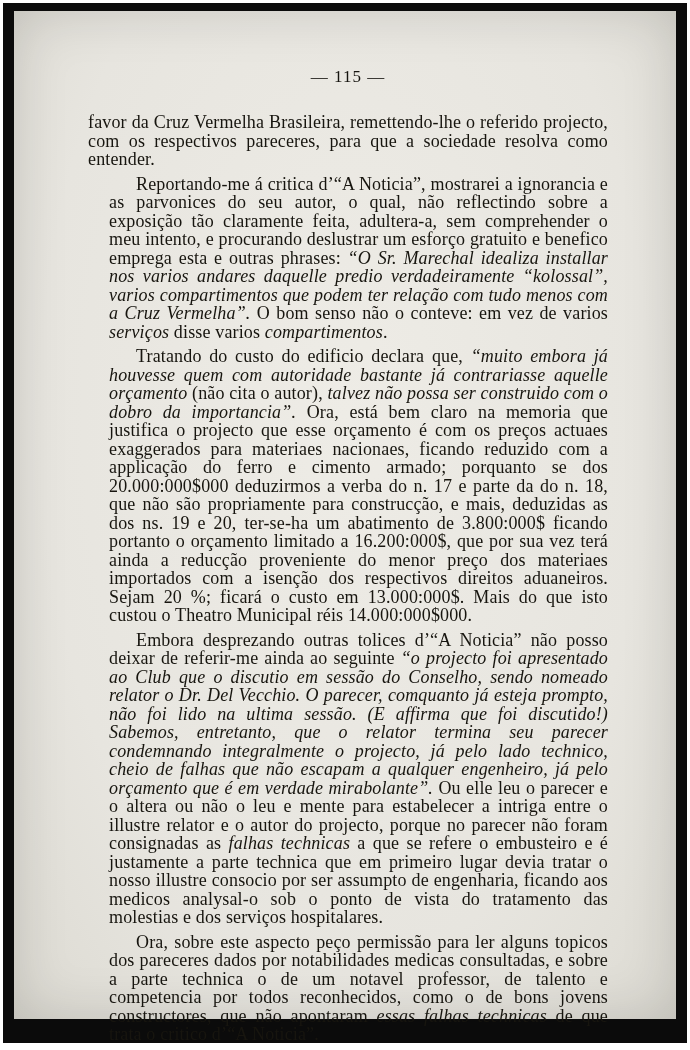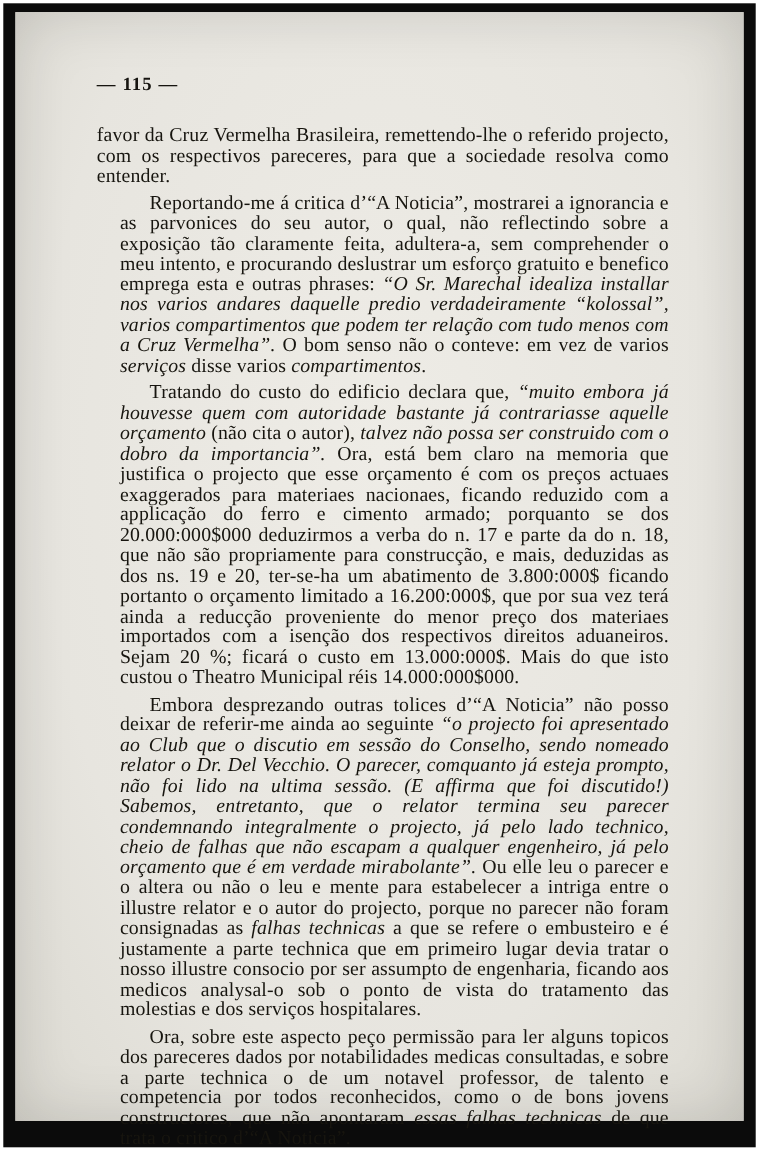--- a/index.html
+++ b/index.html
@@ -36,22 +36,22 @@
   .page-inner {
     position: absolute;
     top: 0;
     left: 0;
     right: 0;
     bottom: 0;
     padding: 56px 68px 0 74px;
     box-sizing: border-box;
   }
   .page-number {
-    text-align: left;
-    font-weight: bold;
+    text-align: center;
+    font-weight: normal;
     font-size: 17px;
     letter-spacing: 1px;
     color: #16140f;
     margin: 0 0 26px 0;
   }
   .body-text {
     color: #17150f;
     font-size: 18px;
     line-height: 18.5px;
     text-align: justify;

